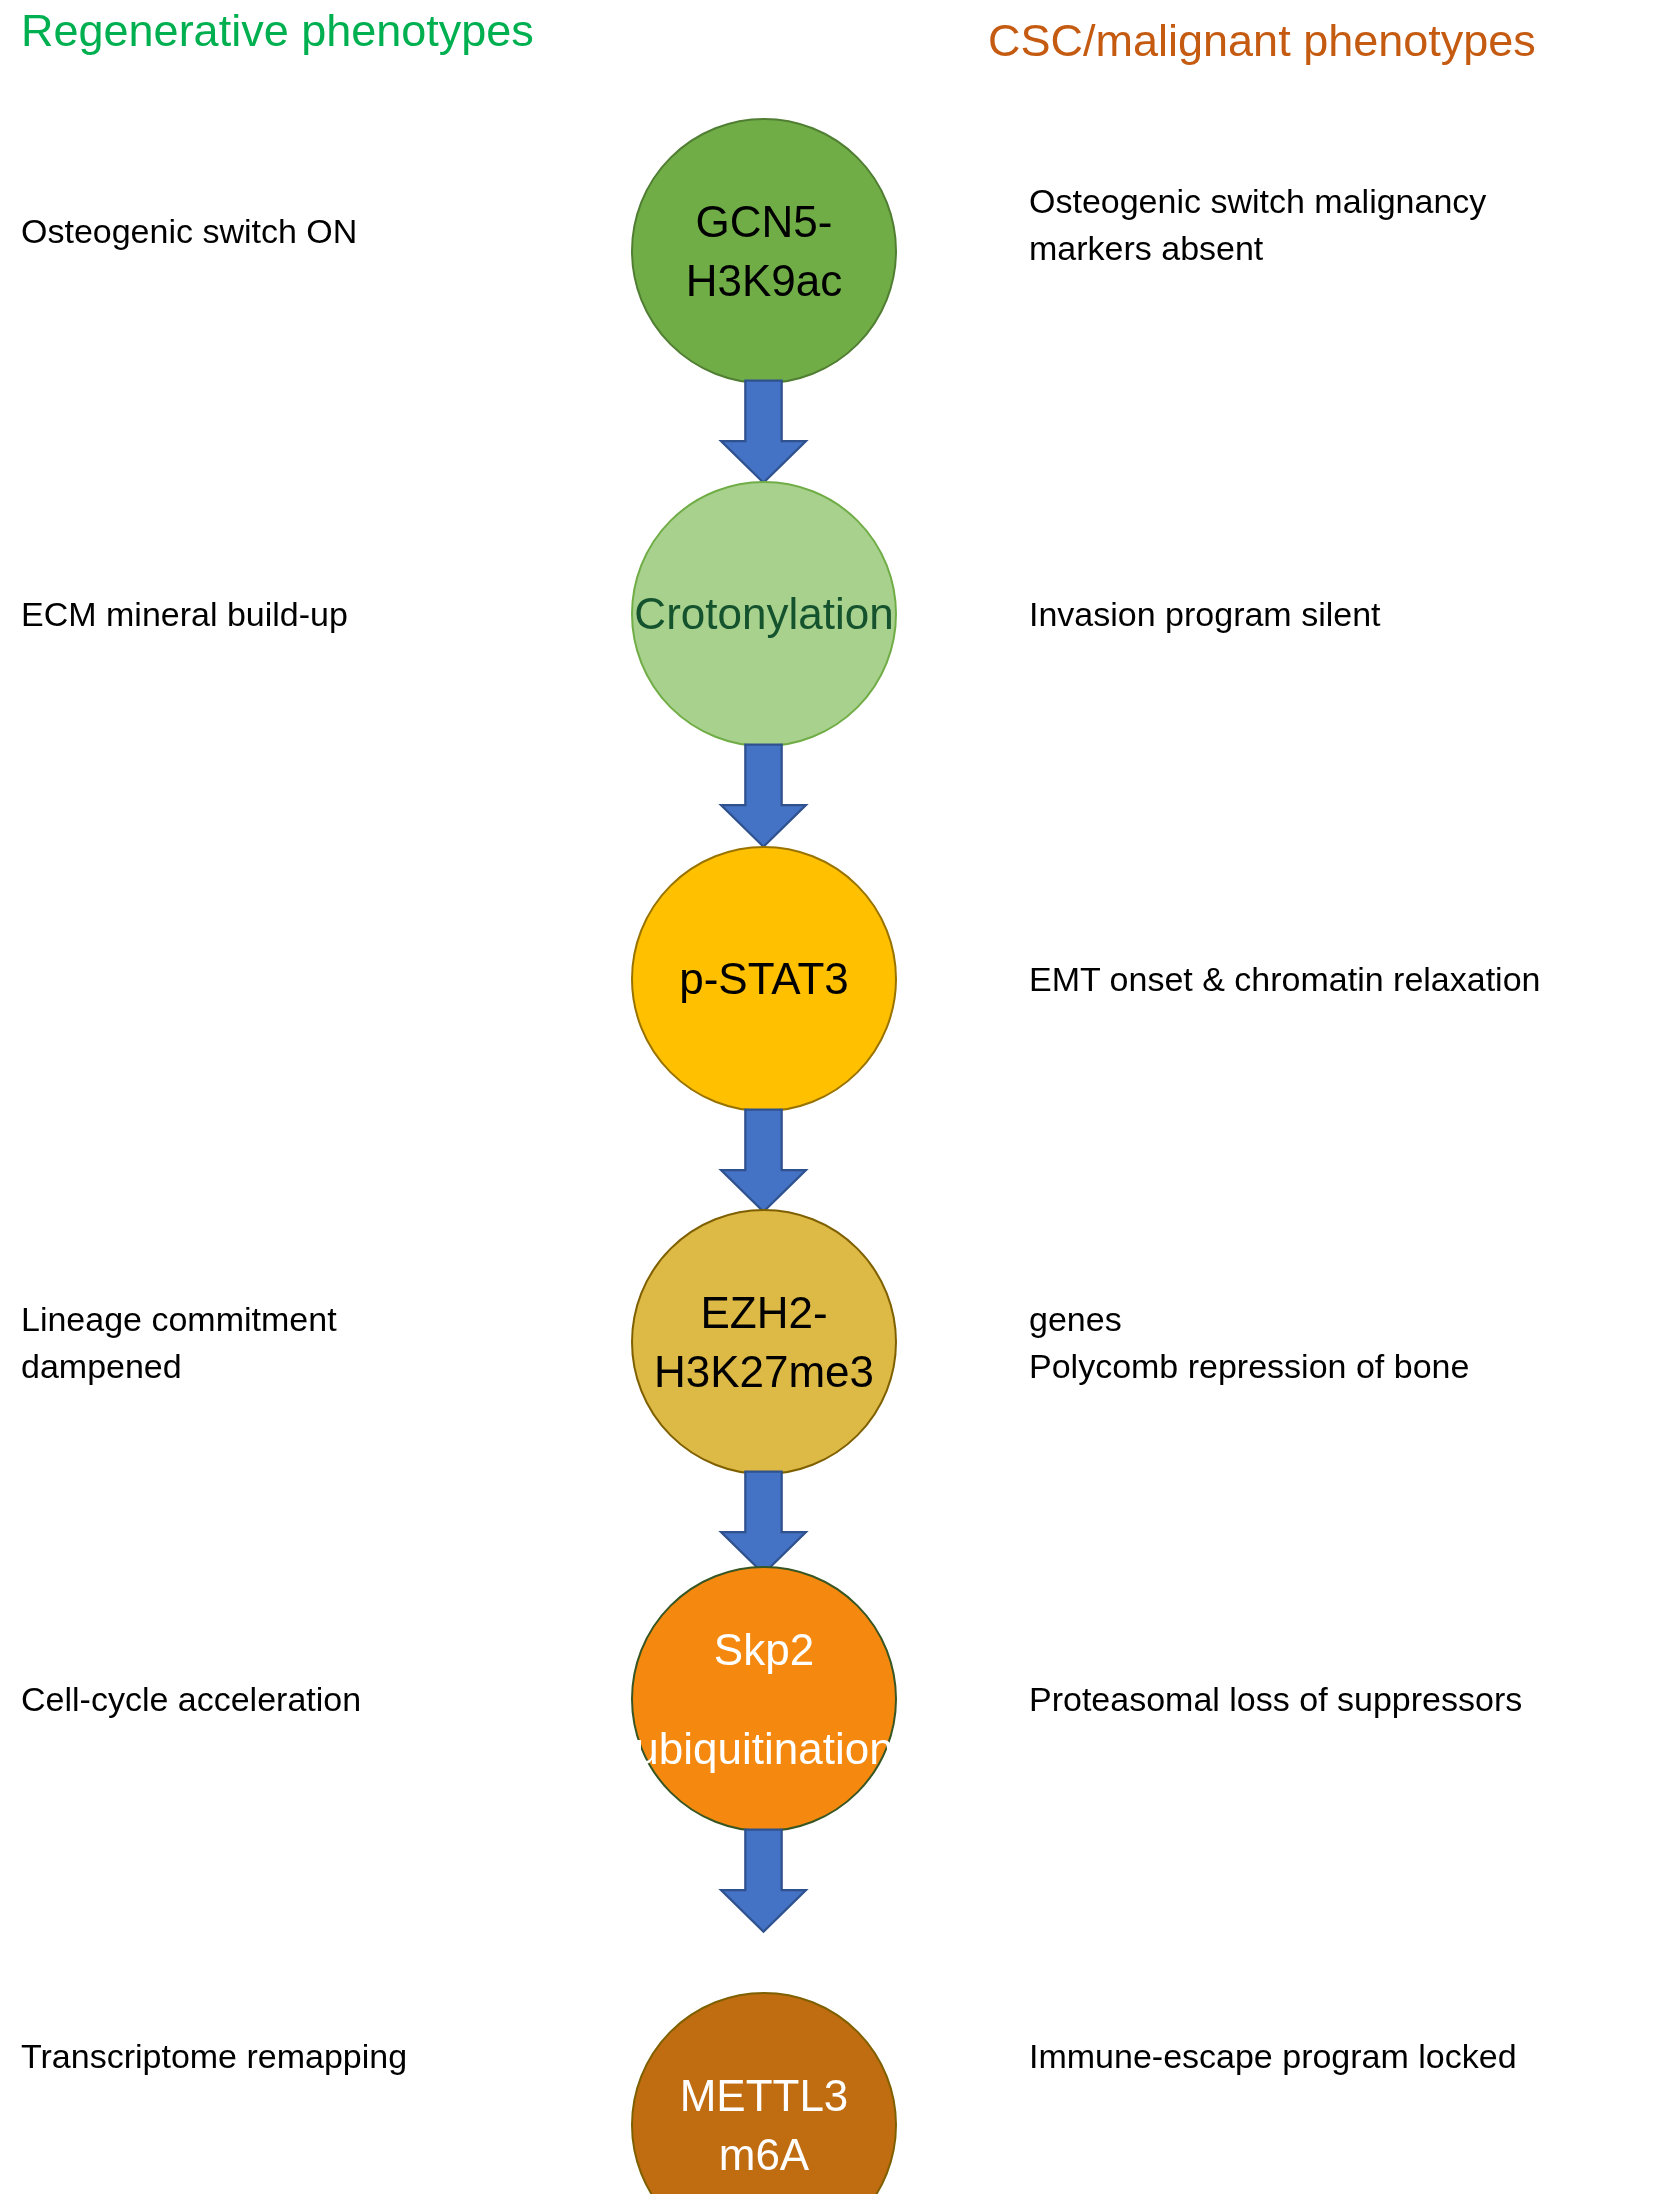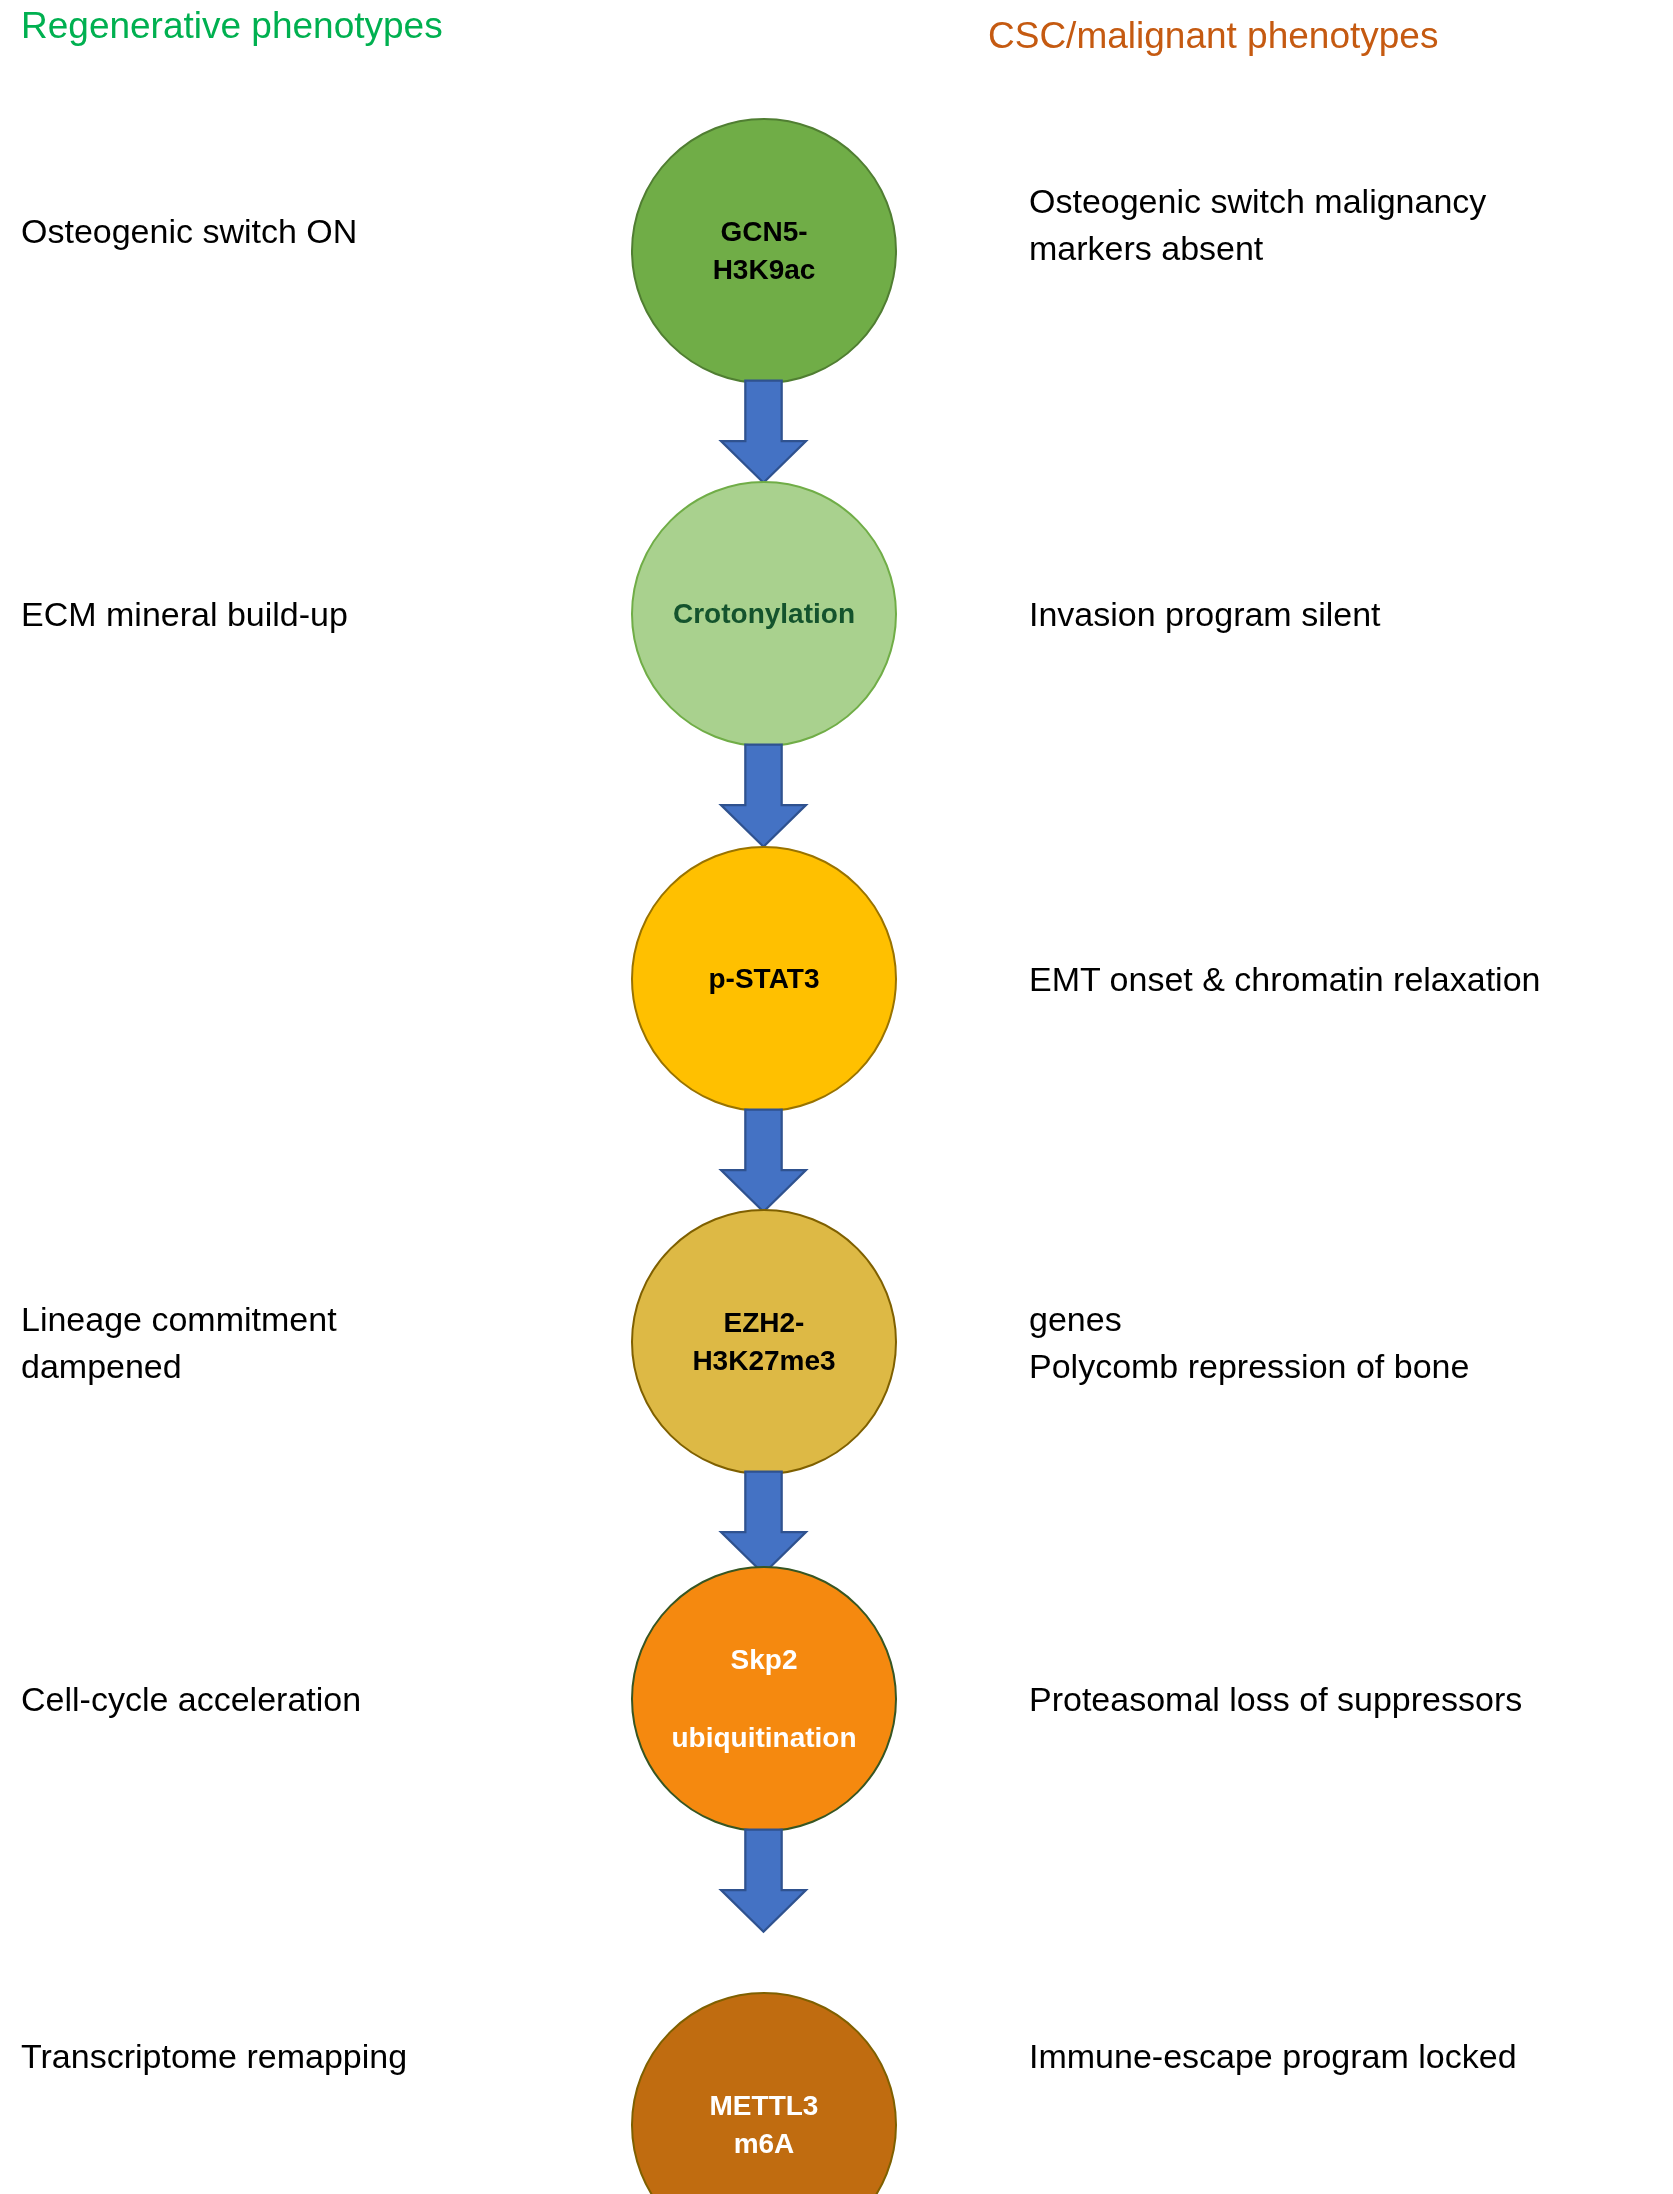--- a/index.html
+++ b/index.html
@@ -6,21 +6,21 @@
   .canvas{
     position:relative;
     width:1673px;height:2194px;
     background:#ffffff;
     overflow:hidden;
     font-family:"Liberation Sans", sans-serif;
     color:#000000;
   }
   .header{
     position:absolute;
-    font-size:37px;
+    font-size:45px;
     line-height:1.15;
     white-space:nowrap;
   }
   .header.left{left:21px;top:4.6px;}
   .header.right{left:988px;top:15px;}
   .label{
     position:absolute;
     display:flex;flex-direction:column;justify-content:center;
     height:137px;
     font-size:34px;
@@ -30,21 +30,21 @@
   .left-label{left:21px;width:578px;}
   .right-label{left:1029px;width:645px;}
   .circle{
     position:absolute;
     left:631px;
     width:266px;height:266px;
     border-radius:50%;
     border:2.3px solid #000;
     box-sizing:border-box;
     display:flex;flex-direction:column;justify-content:center;align-items:center;
-    font-size:28px;font-weight:bold;
+    font-size:44px;font-weight:normal;
     line-height:1.35;
     text-align:center;
   }
   .arrow{position:absolute;left:718px;width:91px;height:106px;}
 </style>
 </head>
 <body>
 
 <div class="canvas">
 

